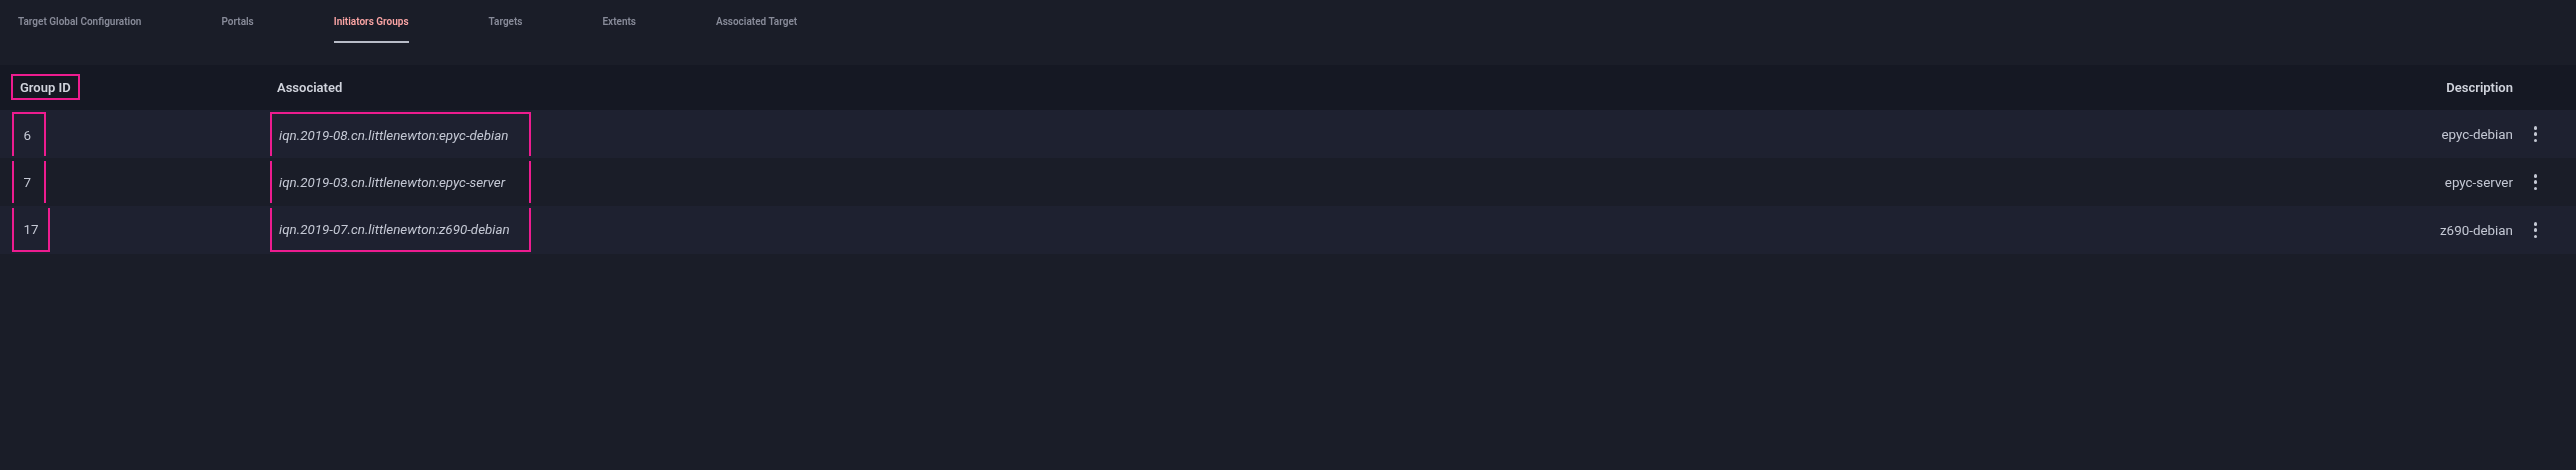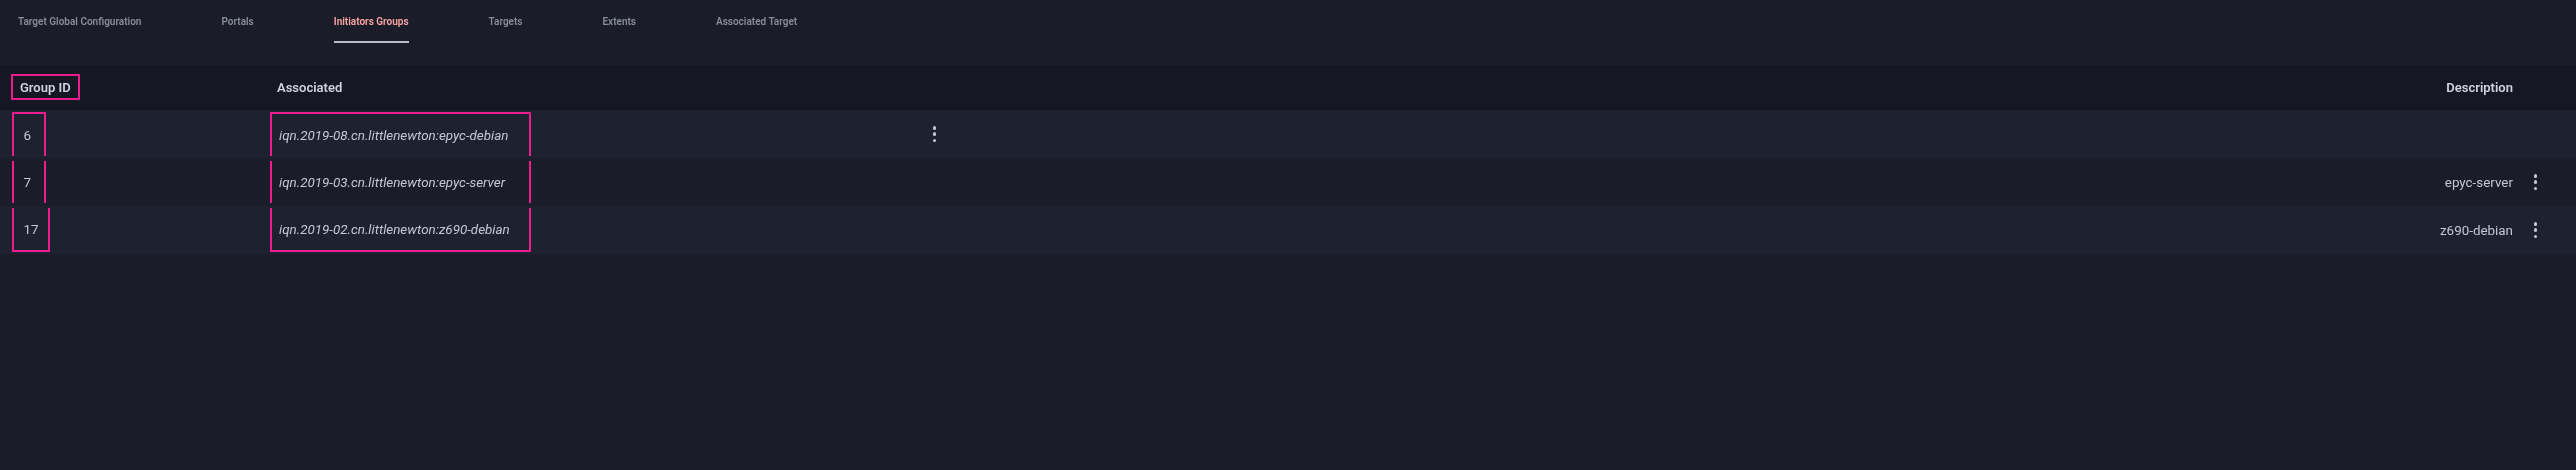--- a/index.html
+++ b/index.html
@@ -168,20 +168,21 @@
     <div class="col-actions"></div>
   </div>
 
   <div class="table-row row-first">
     <div class="col-group-id pad-left">
       <span class="highlight-cell-groupid">6</span>
     </div>
     <div class="col-initiators">
       <span class="highlight-cell-initiators">iqn.2019-08.cn.littlenewton:epyc-debian</span>
     </div>
+    <div class="col-description">epyc-debian</div>
     <div class="col-actions">
       <div class="kebab">
           <span></span>
           <span></span>
           <span></span>
         </div>
     </div>
   </div>
 
   <div class="table-row">
@@ -199,21 +200,21 @@
           <span></span>
         </div>
     </div>
   </div>
 
   <div class="table-row row-last">
     <div class="col-group-id pad-left">
       <span class="highlight-cell-groupid">17</span>
     </div>
     <div class="col-initiators">
-      <span class="highlight-cell-initiators">iqn.2019-02.cn.littlenewton:z690-debian</span>
+      <span class="highlight-cell-initiators">iqn.2019-07.cn.littlenewton:z690-debian</span>
     </div>
     <div class="col-description">z690-debian</div>
     <div class="col-actions">
       <div class="kebab">
           <span></span>
           <span></span>
           <span></span>
         </div>
     </div>
   </div>

